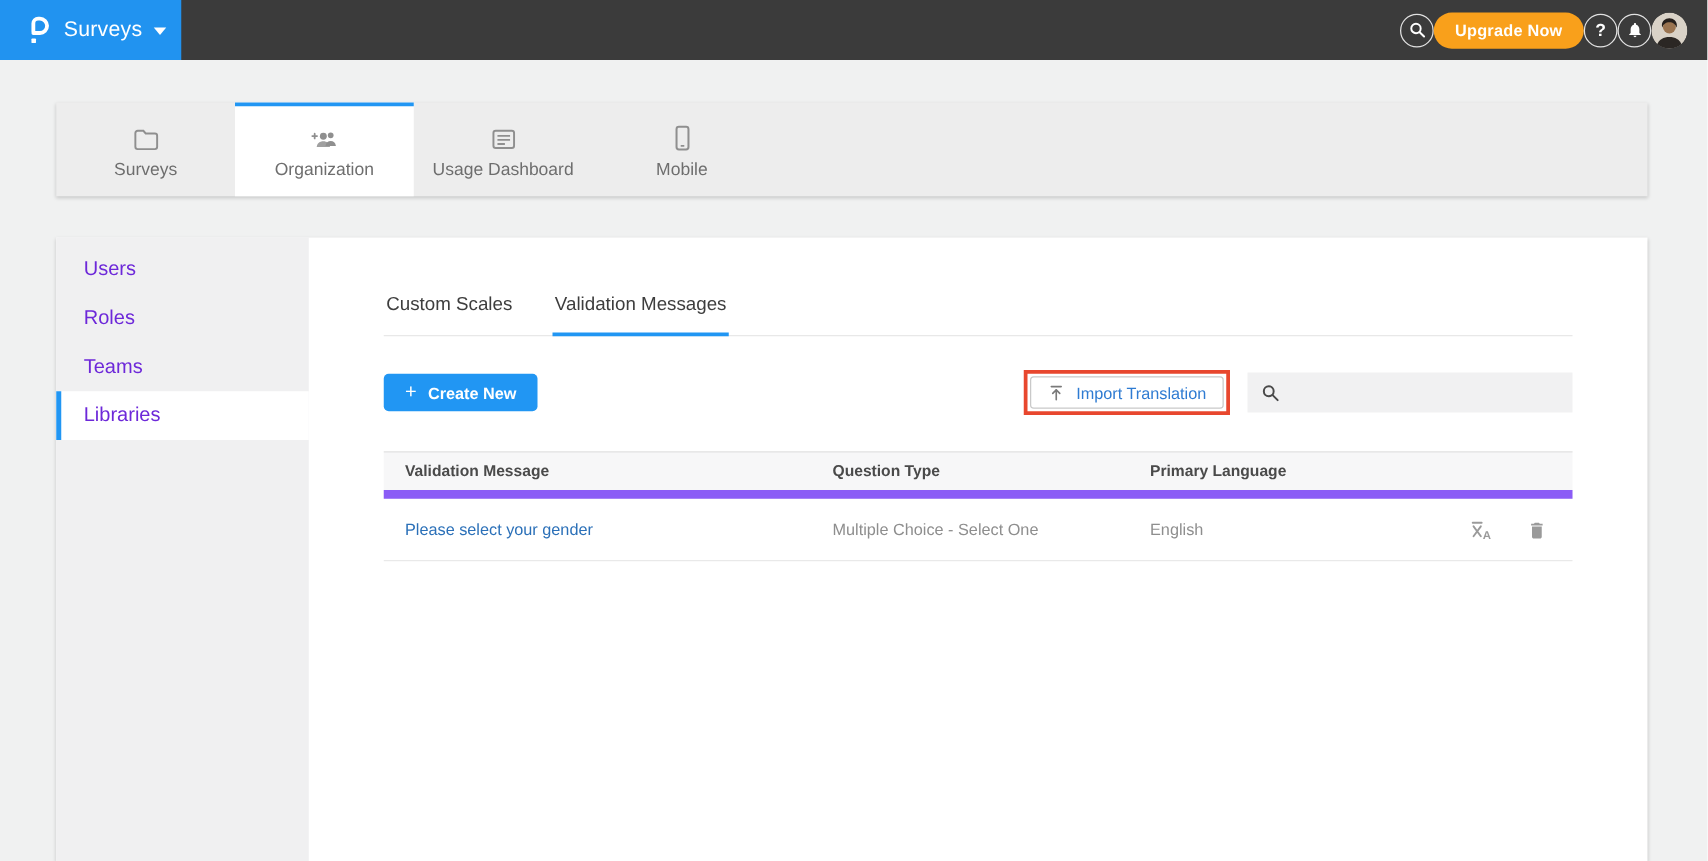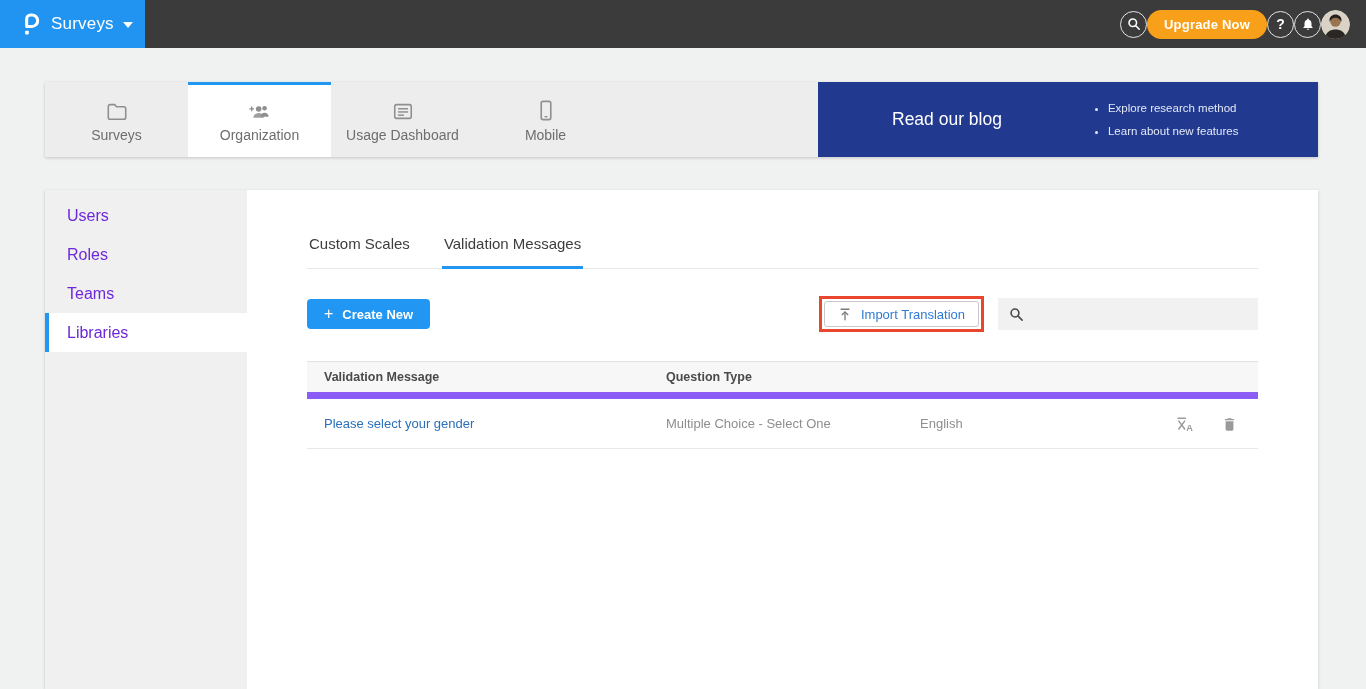--- a/index.html
+++ b/index.html
@@ -218,27 +218,20 @@
       <span class="nt-icon">
         <svg width="14" height="21" viewBox="0 0 14 22">
           <rect x="2" y="1.5" width="10" height="19" rx="2" fill="none" stroke="currentColor" stroke-width="1.7"></rect>
           <line x1="5.5" y1="17.5" x2="8.5" y2="17.5" stroke="currentColor" stroke-width="1.5"></line>
         </svg>
       </span>
       <span class="nt-label">Mobile</span>
     </div>
   </div>
 
-  <div class="banner">
-    <span class="banner-title">Read our blog</span>
-    <ul class="banner-bullets">
-      <li>Explore research method</li>
-      <li>Learn about new features</li>
-    </ul>
-  </div>
 </div>
 
 <div class="main-card">
   <div class="sidebar">
     <div class="side-item">Users</div>
     <div class="side-item">Roles</div>
     <div class="side-item">Teams</div>
     <div class="side-item active">Libraries</div>
   </div>
 
@@ -273,20 +266,21 @@
           </svg>
           <input type="text" placeholder="" style="">
         </div>
       </div>
     </div>
 
     <div class="table">
       <div class="t-head">
         <div class="t-c1">Validation Message</div>
         <div class="t-c2">Question Type</div>
+        <div class="t-c3">Primary Language</div>
       </div>
 
       <div class="t-row">
         <div class="t-c1">
           <a class="msg-link">Please select your gender</a>
         </div>
         <div class="t-c2">Multiple Choice - Select One</div>
         <div class="t-c3">English</div>
         <div class="row-actions">
           <span class="act">

